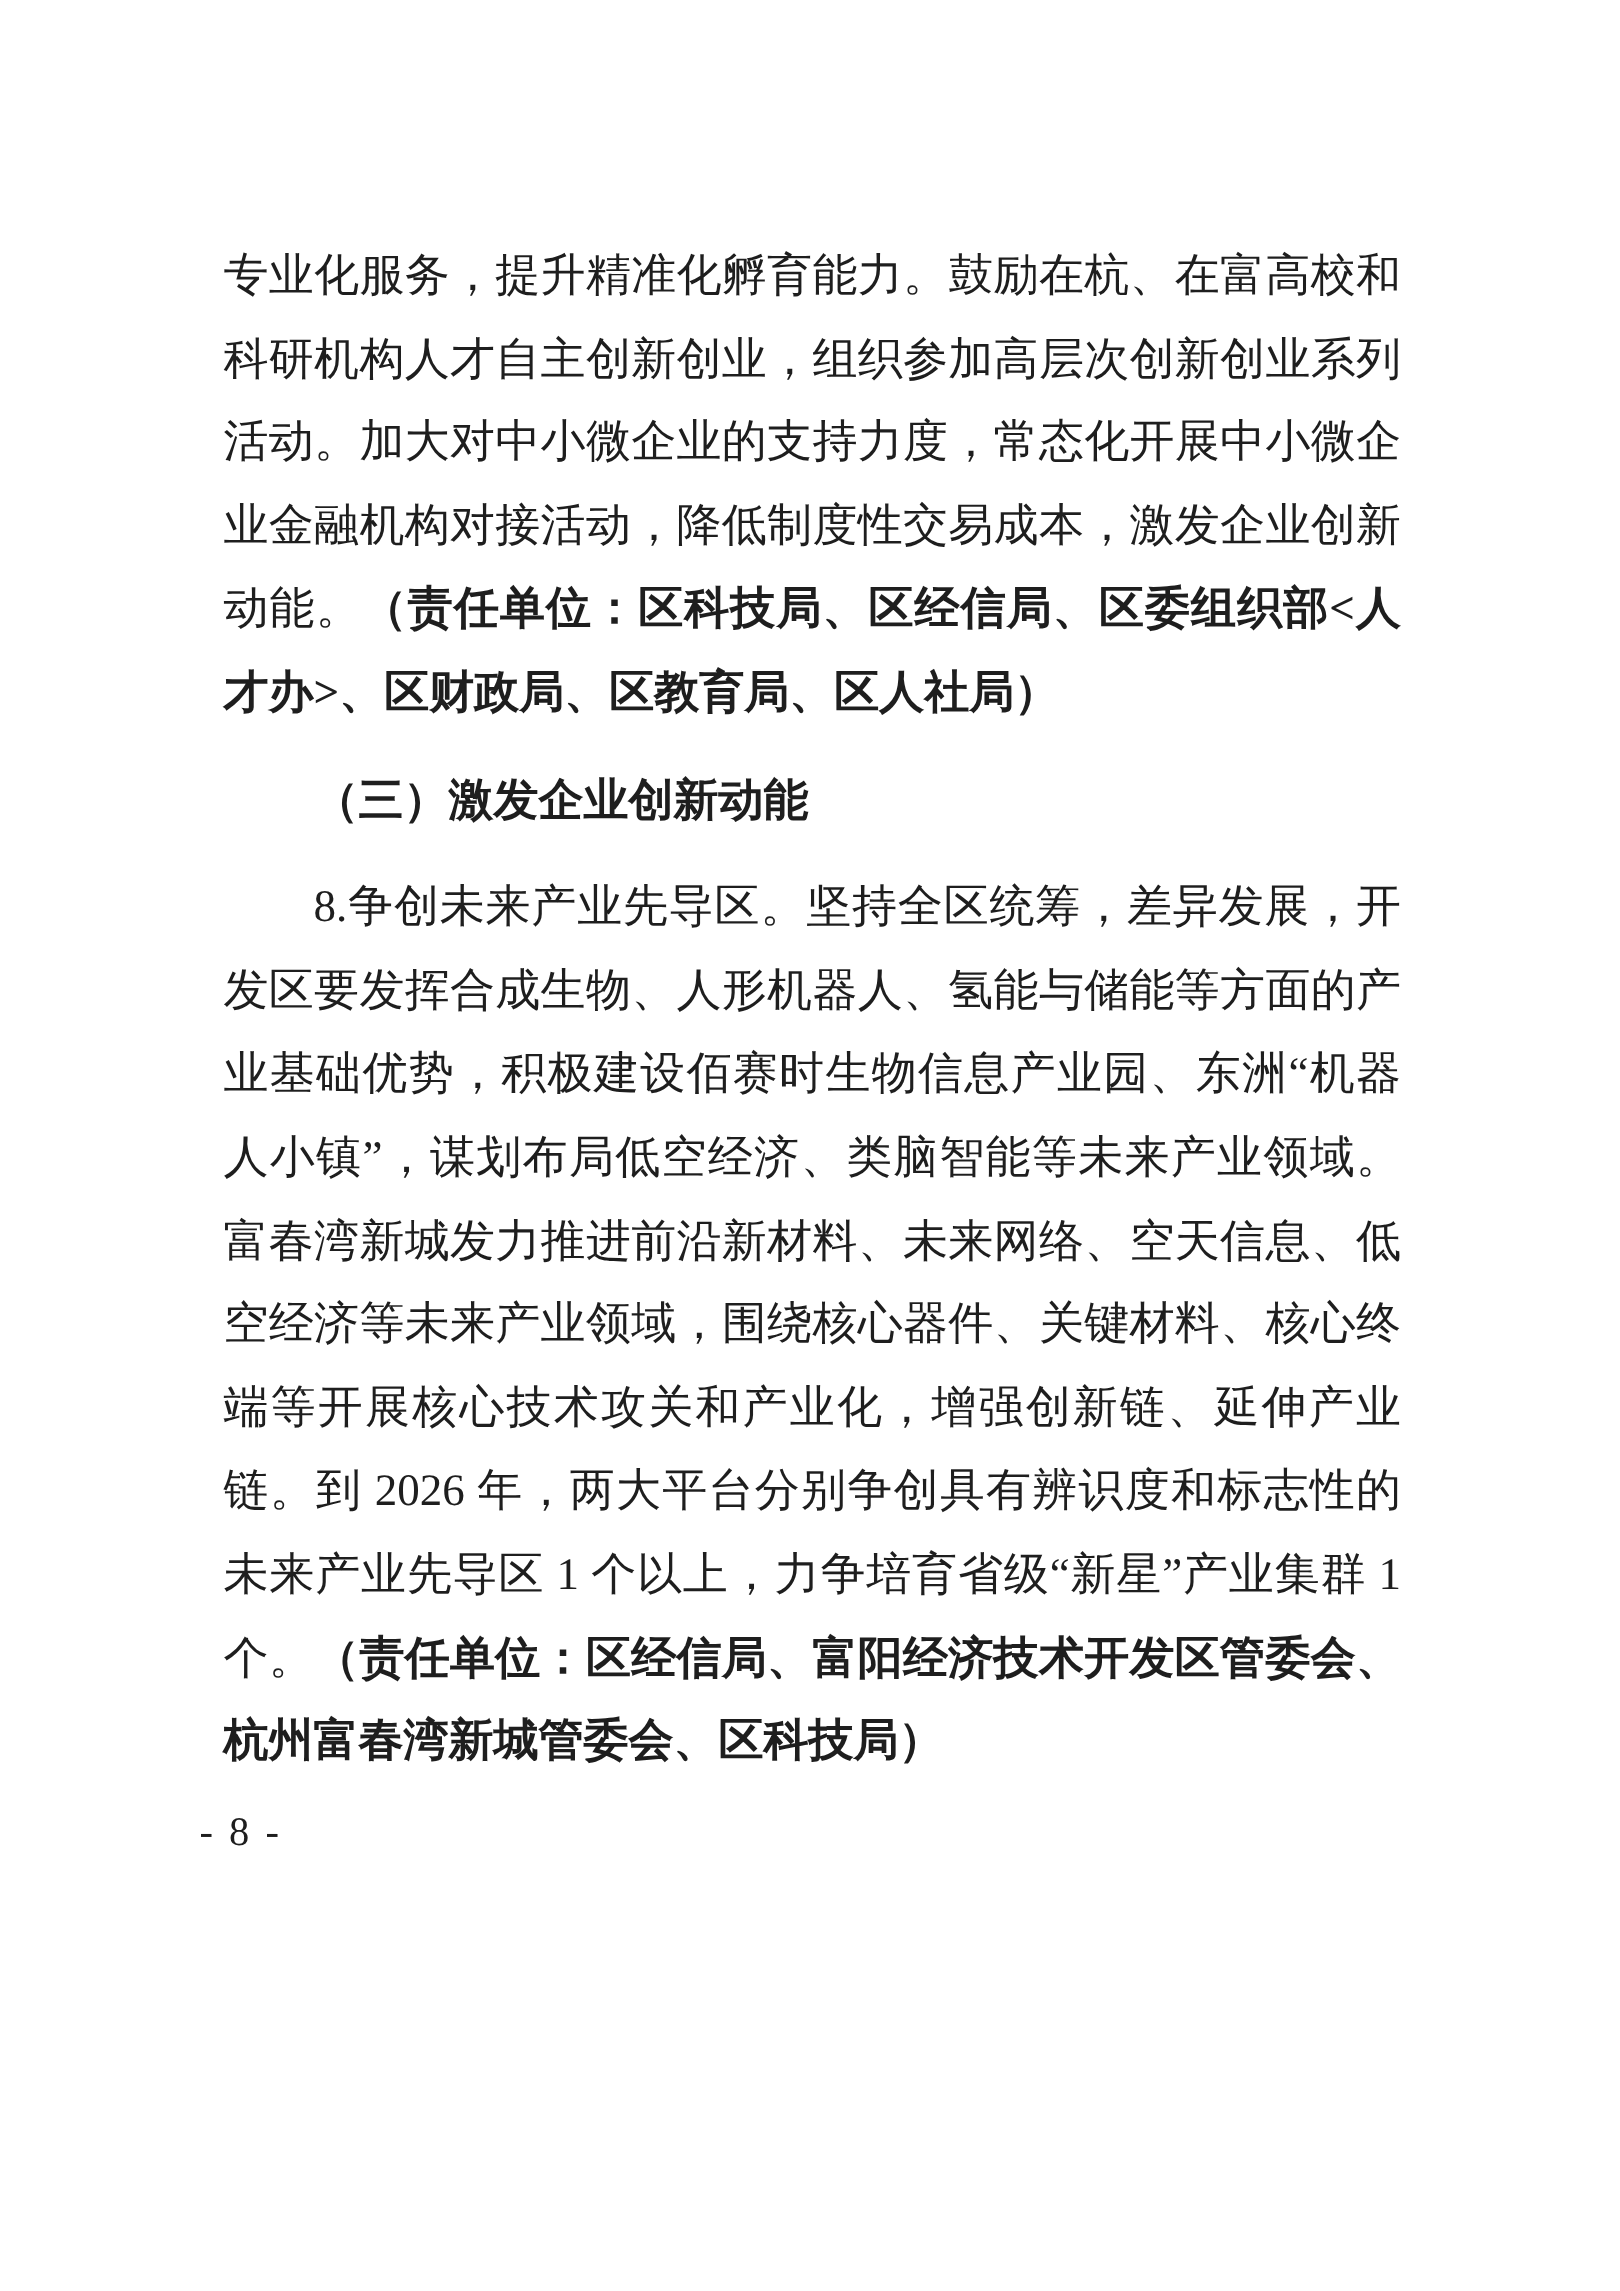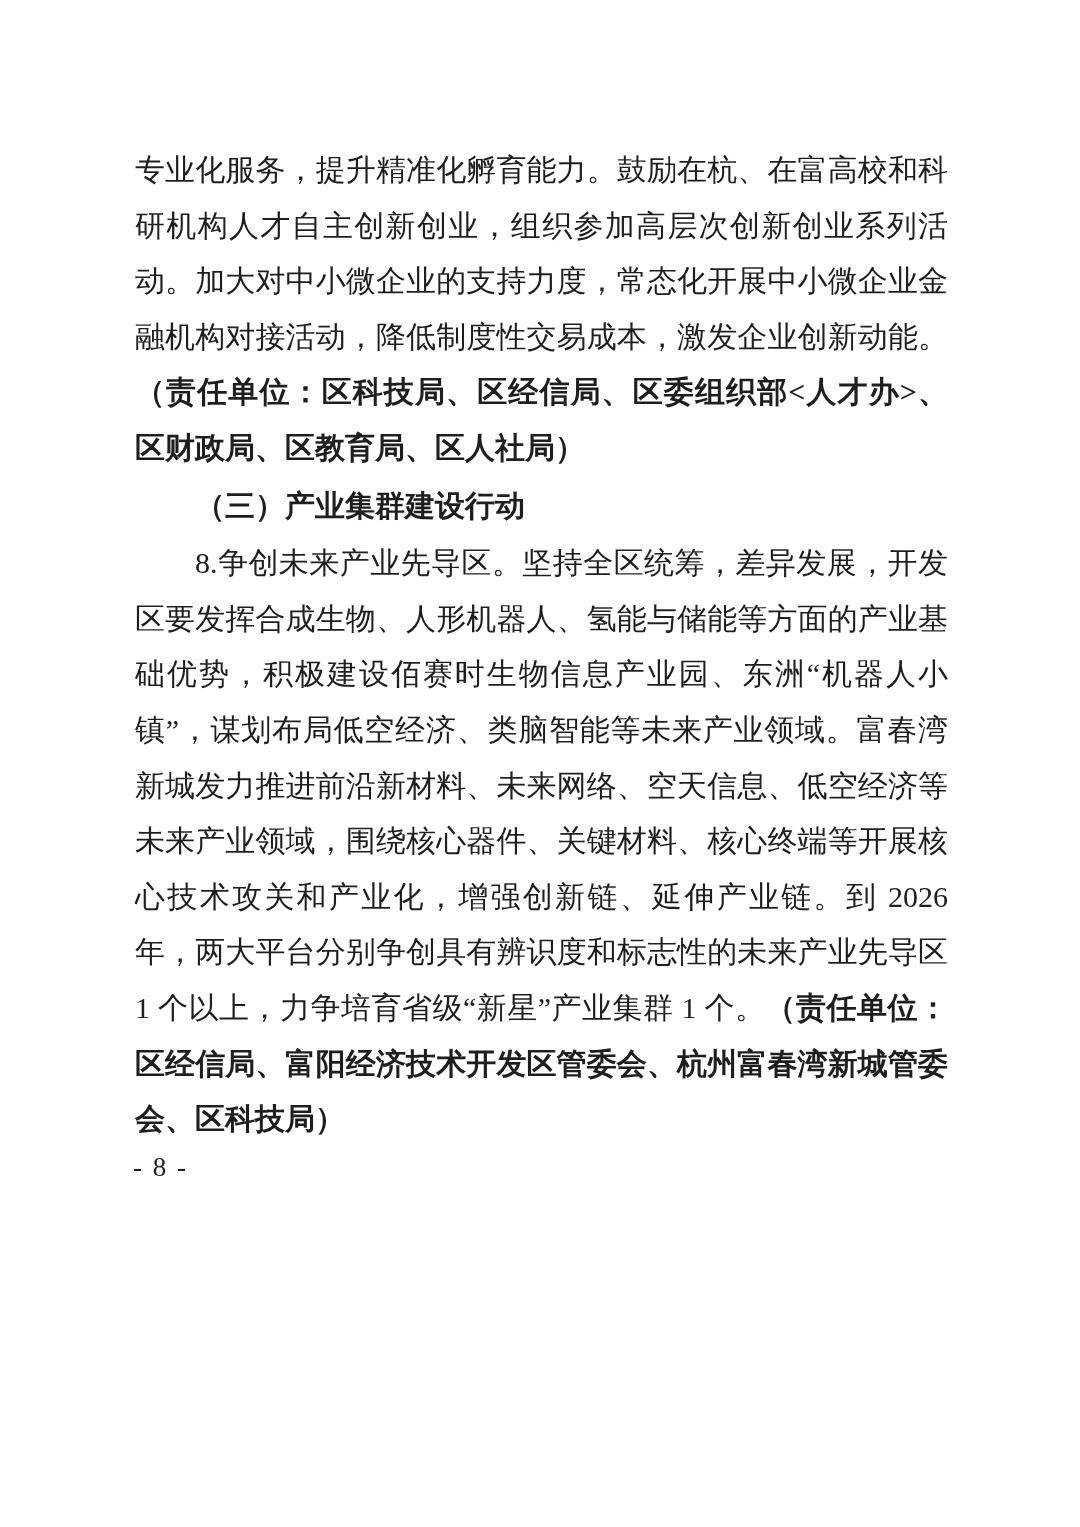--- a/index.html
+++ b/index.html
@@ -14,21 +14,21 @@
     box-sizing: border-box;
     background: #ffffff;
     padding: 140px 130px 0 133px;
     overflow: hidden;
     font-family: "Liberation Serif", "DejaVu Serif", serif;
     font-size: 30px;
     line-height: 55.6px;
     color: #1e1e1e;
   }
   .doc-body p {
-    margin: 2px;
+    margin: 16px;
     text-align: justify;
     text-justify: inter-ideograph;
     word-break: break-all;
   }
   .doc-body p.indent {
     text-indent: 2em;
   }
   .seg-bold {
     font-weight: 700;
   }
@@ -40,17 +40,17 @@
     color: #1e1e1e;
     letter-spacing: 2px;
   }
 </style>
 </head>
 <body>
 
 <div class="page" style="background: rgb(255, 255, 255); color: rgb(30, 30, 30);">
   <div class="doc-body" id="doc-body">
       <p><span>专业化服务，提升精准化孵育能力。鼓励在杭、在富高校和科研机构人才自主创新创业，组织参加高层次创新创业系列活动。加大对中小微企业的支持力度，常态化开展中小微企业金融机构对接活动，降低制度性交易成本，激发企业创新动能。</span><span class="seg-bold">（责任单位：区科技局、区经信局、区委组织部&lt;人才办&gt;、区财政局、区教育局、区人社局）</span></p>
-      <p class="indent"><span class="seg-bold">（三）产业集群建设行动</span></p>
+      <p class="indent"><span class="seg-bold">（三）激发企业创新动能</span></p>
       <p class="indent"><span>8.争创未来产业先导区。坚持全区统筹，差异发展，开发区要发挥合成生物、人形机器人、氢能与储能等方面的产业基础优势，积极建设佰赛时生物信息产业园、东洲“机器人小镇”，谋划布局低空经济、类脑智能等未来产业领域。富春湾新城发力推进前沿新材料、未来网络、空天信息、低空经济等未来产业领域，围绕核心器件、关键材料、核心终端等开展核心技术攻关和产业化，增强创新链、延伸产业链。到 2026 年，两大平台分别争创具有辨识度和标志性的未来产业先导区 1 个以上，力争培育省级“新星”产业集群 1 个。</span><span class="seg-bold">（责任单位：区经信局、富阳经济技术开发区管委会、杭州富春湾新城管委会、区科技局）</span></p>
     </div>
   <div class="page-number">- 8 -</div>
 </div>
 
 </body></html>

